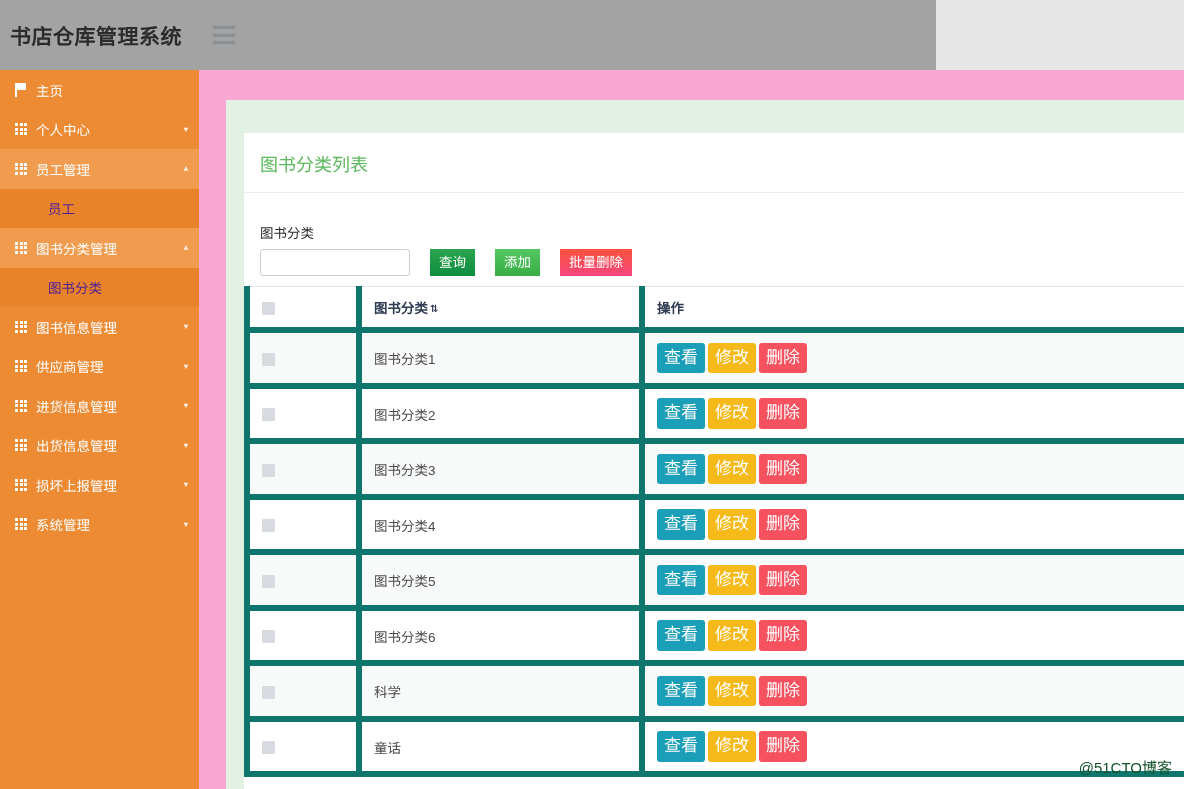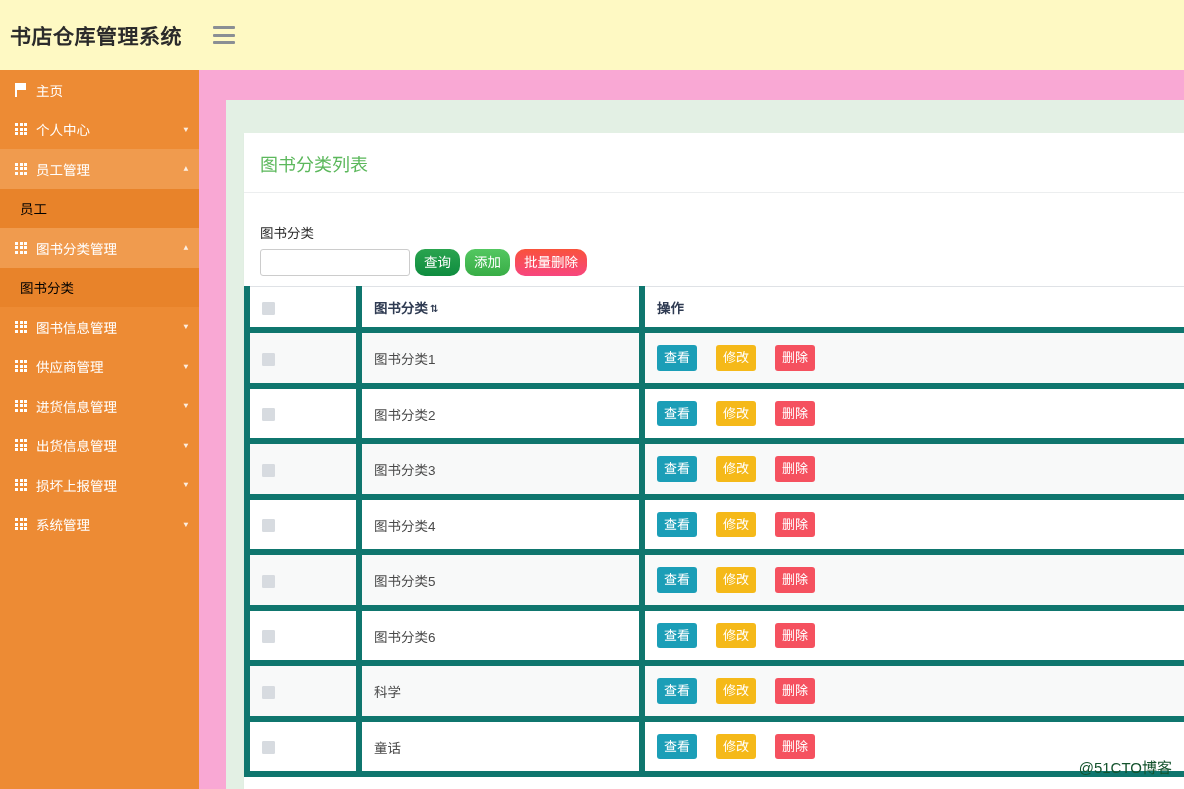--- a/index.html
+++ b/index.html
@@ -17,22 +17,22 @@
     width: 1184px;
     height: 789px;
     overflow: hidden;
     background: #e6e6e6;
   }
 
   
   .topbar {
     position: absolute;
     top: 0; left: 0;
-    width: 1184px; height: 70px;
-    background: #fef9c3;
+    width: 936px; height: 70px;
+    background: #a3a3a3;
     display: flex;
     align-items: center;
     z-index: 20;
   }
   .brand {
     width: 199px;
     padding-left: 10px;
     font-size: 21px;
     font-weight: bold;
     color: #2b2b2b;
@@ -94,22 +94,22 @@
     font-size: 8px;
     color: #ffffff;
     opacity: .85;
     text-align: center;
     padding-right: 8px;
   }
   .sub-item {
     height: 39.5px;
     display: flex;
     align-items: center;
-    padding-left: 20px;
-    color: #000000;
+    padding-left: 48px;
+    color: #4c1d95;
     font-size: 13.5px;
     background: #e8832a;
     cursor: pointer;
   }
 
   
   .grid-icon {
     display: grid;
     grid-template-columns: repeat(3, 3px);
     grid-template-rows: repeat(3, 3px);
@@ -182,28 +182,28 @@
     border-radius: 3px;
     padding: 0 6px;
     font-size: 13px;
     font-family: inherit;
     outline: none;
     color: #333;
     background: #fff;
   }
   .btn {
     border: none;
-    border-radius: 10px;
+    border-radius: 0;
     color: #fff;
     font-size: 13.5px;
     font-family: inherit;
     cursor: pointer;
     height: 27px;
     padding: 0 9px;
-    margin-left: 5px;
+    margin-left: 20px;
     line-height: 27px;
   }
   .btn-query { background: linear-gradient(#2aa44f, #0e8c3f); }
   .btn-add   { background: linear-gradient(#53c761, #38ad46); }
   .btn-batch-del { background: linear-gradient(#f9523c, #f7467e); }
 
   
   table.data-table {
     width: 1000px;
     border-collapse: collapse;
@@ -254,24 +254,24 @@
     line-height: 1;
     color: #2f3b52;
     vertical-align: 1px;
   }
 
   .op-btn {
     display: inline-block;
     border: none;
     border-radius: 3px;
     color: #fff;
-    font-size: 13px;
+    font-size: 17px;
     font-family: inherit;
     padding: 5px 7px;
-    margin-right: 19px;
+    margin-right: 3px;
     cursor: pointer;
     line-height: 1.2;
   }
   .op-view   { background: #1b9eb7; }
   .op-edit   { background: #f5b919; }
   .op-delete { background: #f5515f; }
 
   
   .pager {
     display: flex;

